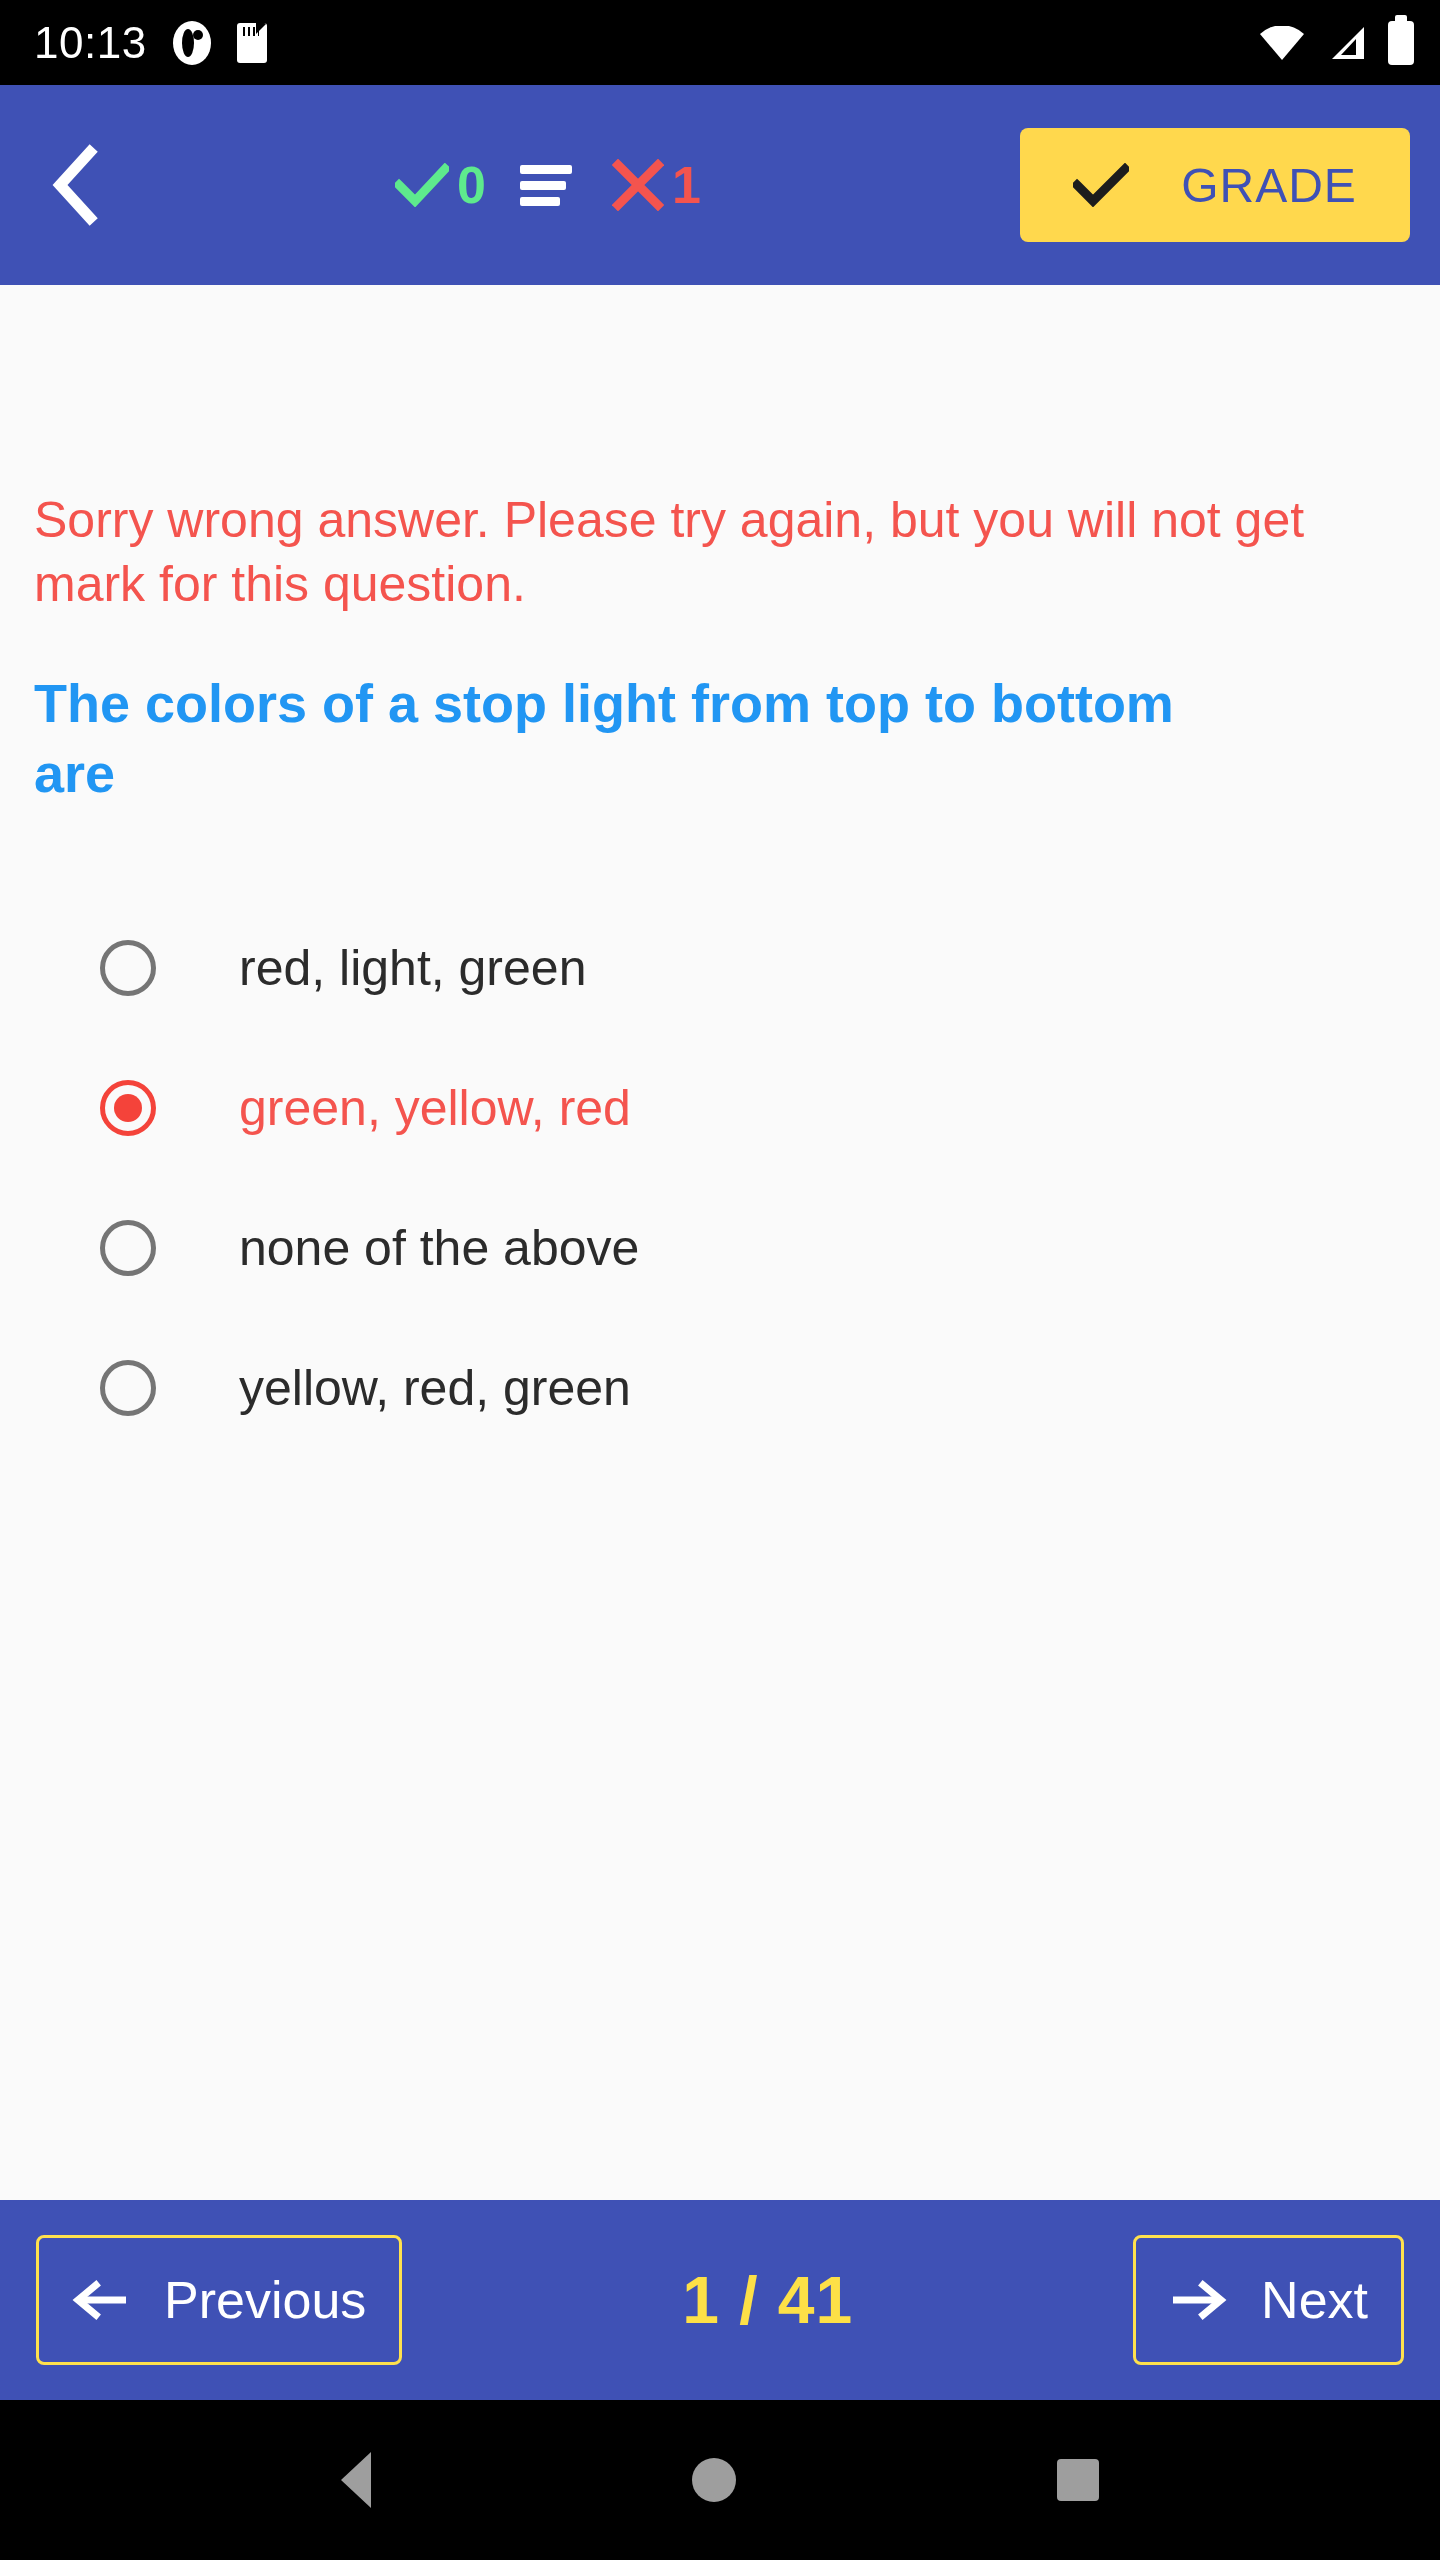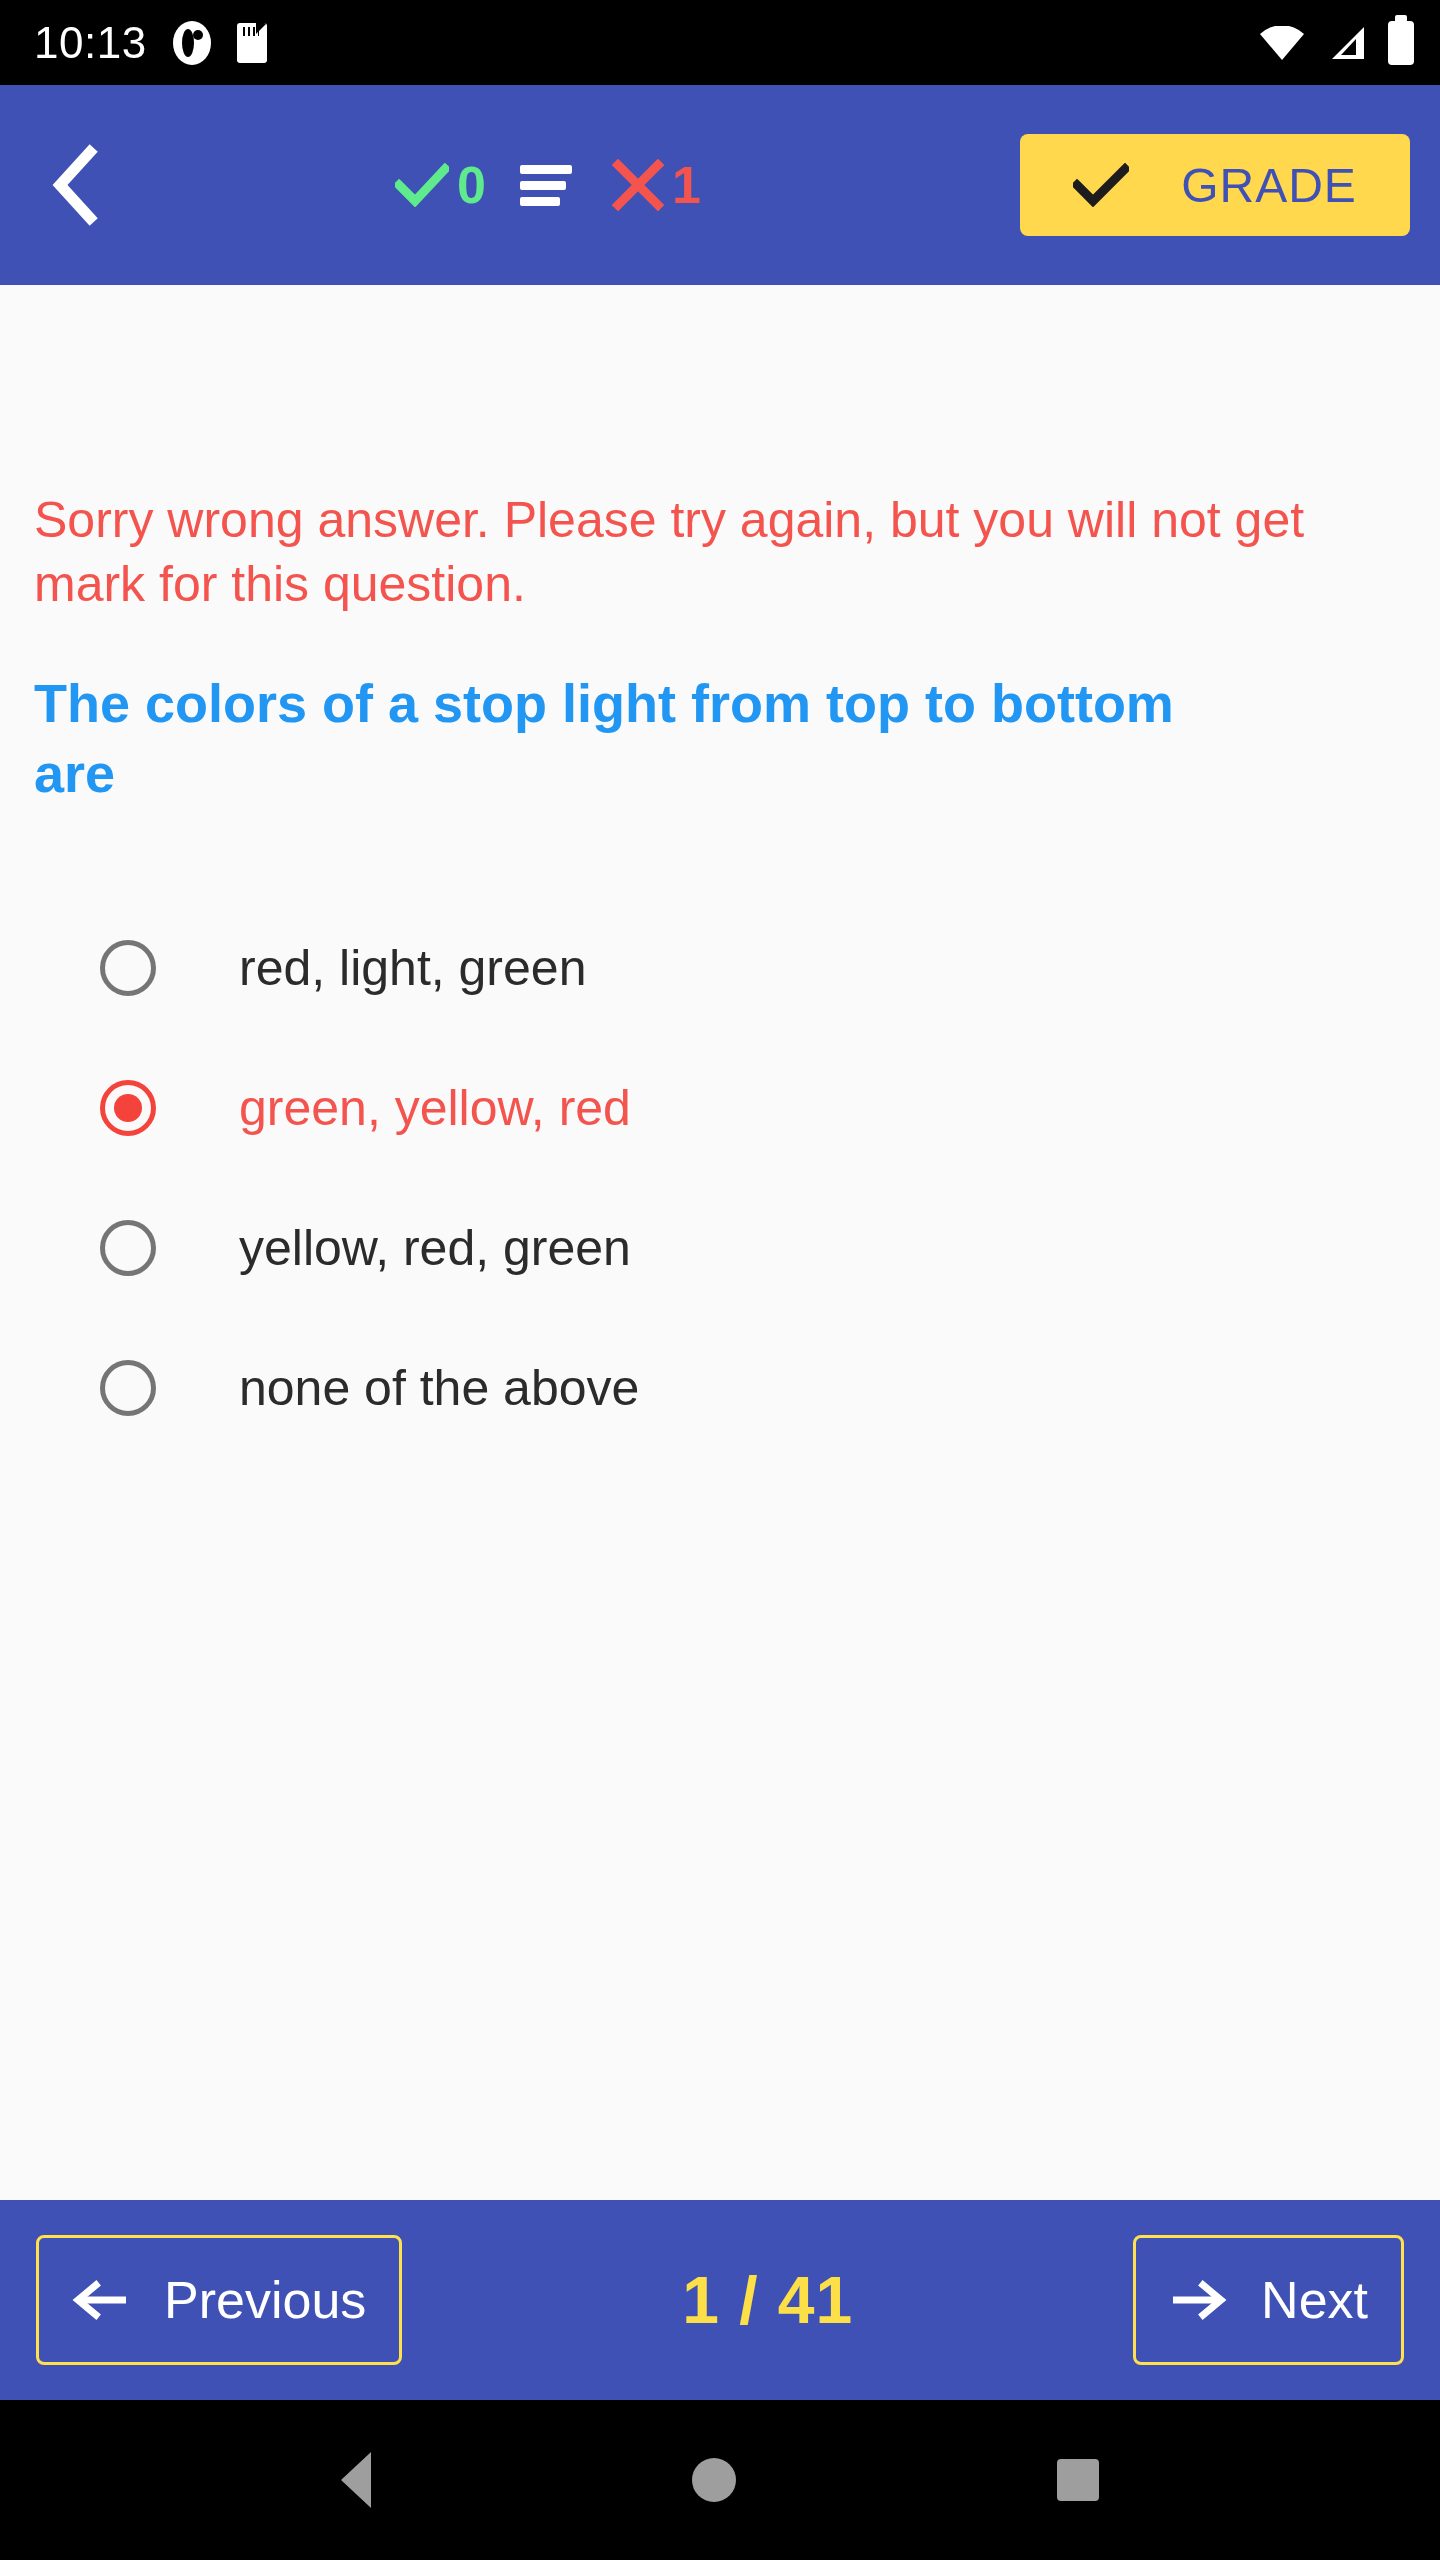--- a/index.html
+++ b/index.html
@@ -75,21 +75,21 @@
   .icon-check-green { width:54px; height:44px; }
   .icon-x-red { width:52px; height:52px; }
   .icon-list { display:flex; flex-direction:column; gap:7px; width:58px; }
   .icon-list span { height:9px; background:#fff; border-radius:2px; display:block; }
   .icon-list span:nth-child(1){ width:52px; }
   .icon-list span:nth-child(2){ width:46px; }
   .icon-list span:nth-child(3){ width:40px; }
 
   .grade-btn {
     position:absolute; right:30px; top:50%; transform:translateY(-50%);
-    height:102px; min-width:390px;
+    height:114px; min-width:390px;
     background:#ffd84d; border-radius:8px;
     display:flex; align-items:center; justify-content:center; gap:52px;
     padding:0 40px; cursor:pointer; border:none;
   }
   .grade-label { color:#3f51b5; font-size:48px; font-weight:500; letter-spacing:1px; }
   .icon-check-dark { width:56px; height:44px; }
 
   
   .content { flex:1 1 auto; background:#fafafa; padding:8px 34px; position:relative; overflow:hidden;border-radius:16px; }
   .feedback {
@@ -229,26 +229,26 @@
         <span class="option-text">red, light, green</span>
       </div>
 
       <div class="option-row selected">
         <span class="radio selected"></span>
         <span class="option-text">green, yellow, red</span>
       </div>
 
       <div class="option-row">
         <span class="radio"></span>
-        <span class="option-text">yellow, red, green</span>
+        <span class="option-text">none of the above</span>
       </div>
 
       <div class="option-row">
         <span class="radio"></span>
-        <span class="option-text">none of the above</span>
+        <span class="option-text">yellow, red, green</span>
       </div>
 
     </div>
   </div>
 
   <div class="bottombar">
     <div class="nav-btn">
       <span class="arrow-svg">
         <svg viewBox="0 0 58 42" width="58" height="42">
           <line x1="54" y1="21" x2="8" y2="21" stroke="#fff" stroke-width="7"></line>

